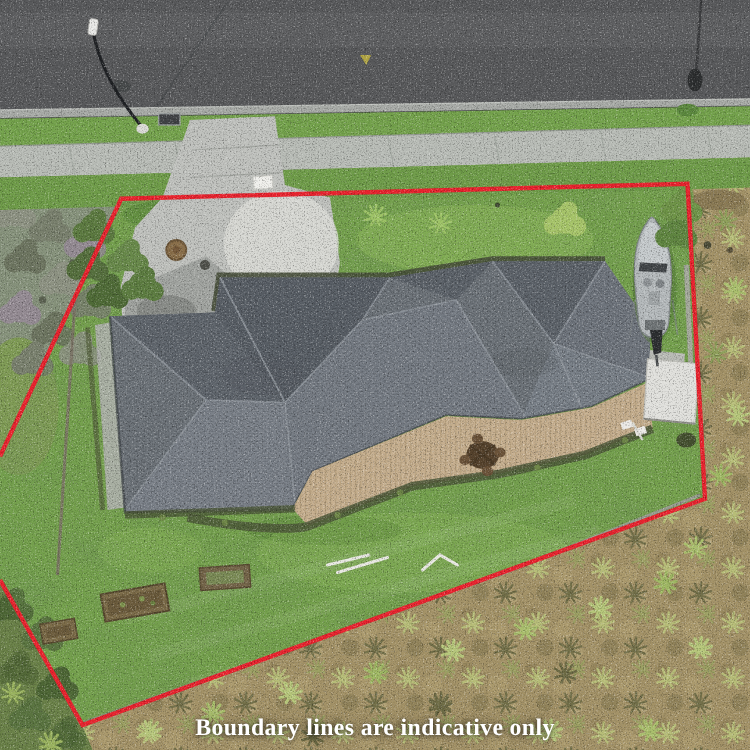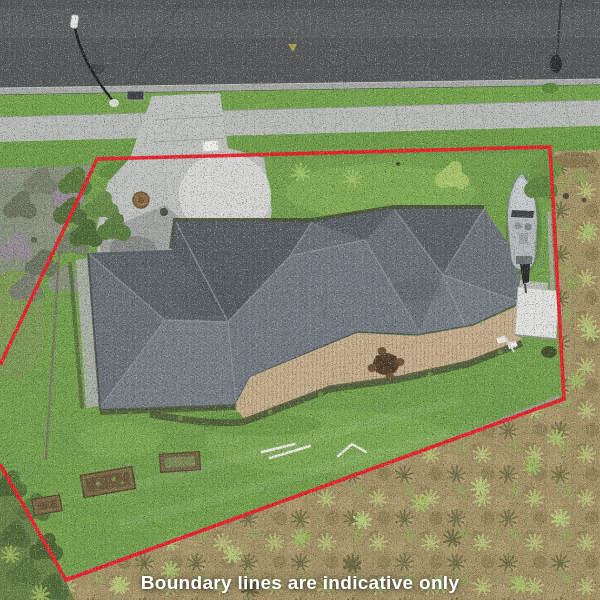--- a/index.html
+++ b/index.html
@@ -1,20 +1,20 @@
 <!DOCTYPE html>
 <html><head>
 <meta charset="utf-8">
 <style>
   html,body{margin:0;padding:0;background:#222;}
   .stage{position:relative;width:600px;height:600px;overflow:hidden;font-family:"Liberation Sans",sans-serif;}
   .stage svg{position:absolute;inset:0;display:block;}
   .caption{
     position:absolute;left:0;right:0;top:572px;text-align:center;
-    font-family:Liberation Sans, sans-serif;
+    font-family:Liberation Serif, serif;
     font-size:19px;font-weight:700;letter-spacing:.3px;color:#ffffff;
     text-shadow:0 1px 4px rgba(0,0,0,.65),0 0 12px rgba(0,0,0,.35);
     user-select:none;
   }
 </style>
 </head>
 <body>
 
 <div class="stage">
 <svg width="600" height="600" viewBox="0 0 600 600">

